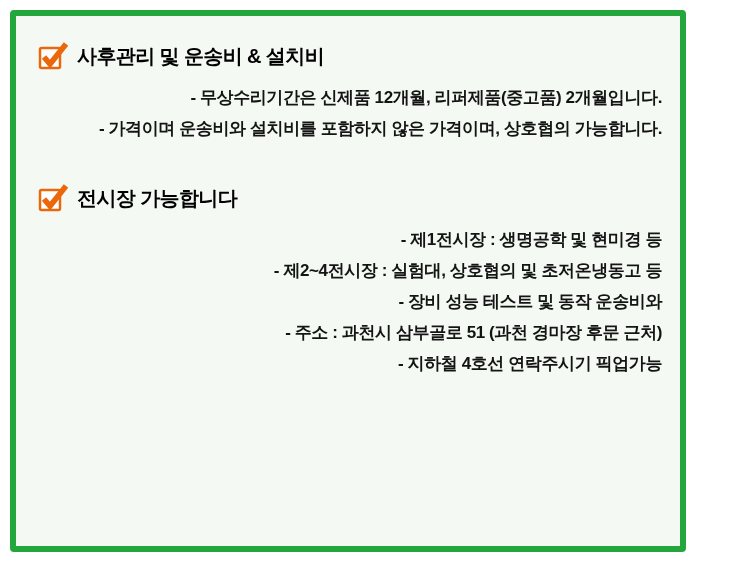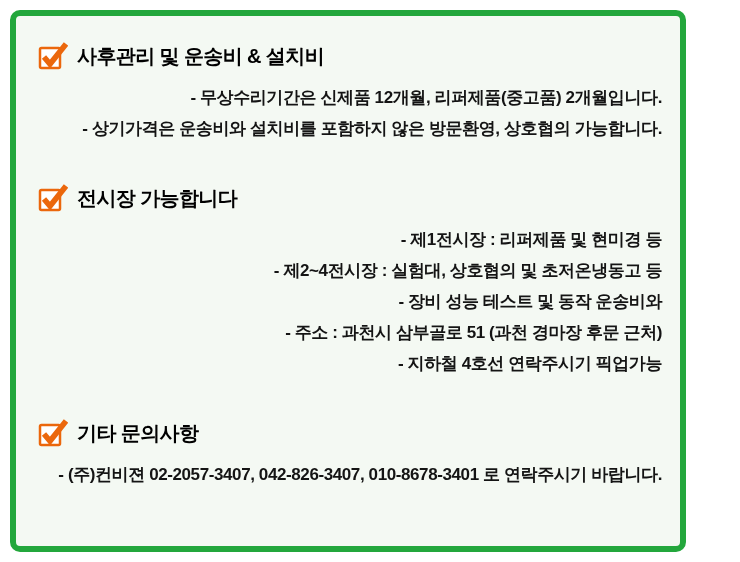--- a/index.html
+++ b/index.html
@@ -14,21 +14,21 @@
     width: 740px; height: 562px;
     background: #ffffff;
     font-family: "Liberation Sans", "DejaVu Sans", sans-serif;
     overflow: hidden;
   }
   .panel {
     position: absolute;
     left: 10px; top: 10px;
     width: 676px; height: 542px;
     border: 6px solid var(--green);
-    border-radius: 10px;
+    border-radius: 4px;
     background: var(--panel-bg);
     padding: 26px 18px 0 22px;
   }
   .section { margin-bottom: 40px; }
   .section-header {
     display: flex;
     align-items: center;
     gap: 9px;
     height: 28px;
     margin-bottom: 12px;
@@ -72,51 +72,37 @@
       <span class="check-icon">
         <svg viewBox="0 0 30 28" width="30" height="28">
           <rect x="2" y="6" width="20" height="20" rx="1.5"></rect>
           <path d="M6 15 L12 22 L28 2"></path>
         </svg>
       </span>
       <span class="section-title">사후관리 및 운송비 &amp; 설치비</span>
     </div>
     <div class="items">
       <div class="item">- 무상수리기간은 신제품 12개월, 리퍼제품(중고품) 2개월입니다.</div>
-      <div class="item">- 상기가격은 운송비와 설치비를 포함하지 않은 방문환영, 상호협의 가능합니다.</div>
+      <div class="item">- 가격이며 운송비와 설치비를 포함하지 않은 가격이며, 상호협의 가능합니다.</div>
     </div>
   </div>
 
   <div class="section">
     <div class="section-header">
       <span class="check-icon">
         <svg viewBox="0 0 30 28" width="30" height="28">
           <rect x="2" y="6" width="20" height="20" rx="1.5"></rect>
           <path d="M6 15 L12 22 L28 2"></path>
         </svg>
       </span>
       <span class="section-title">전시장 가능합니다</span>
     </div>
     <div class="items">
-      <div class="item">- 제1전시장 : 리퍼제품 및 현미경 등</div>
+      <div class="item">- 제1전시장 : 생명공학 및 현미경 등</div>
       <div class="item">- 제2~4전시장 : 실험대, 상호협의 및 초저온냉동고 등</div>
       <div class="item">- 장비 성능 테스트 및 동작 운송비와</div>
       <div class="item">- 주소 : 과천시 삼부골로 51 (과천 경마장 후문 근처)</div>
       <div class="item">- 지하철 4호선 연락주시기 픽업가능</div>
     </div>
   </div>
 
-  <div class="section">
-    <div class="section-header">
-      <span class="check-icon">
-        <svg viewBox="0 0 30 28" width="30" height="28">
-          <rect x="2" y="6" width="20" height="20" rx="1.5"></rect>
-          <path d="M6 15 L12 22 L28 2"></path>
-        </svg>
-      </span>
-      <span class="section-title">기타 문의사항</span>
-    </div>
-    <div class="items">
-      <div class="item">- (주)컨비젼 02-2057-3407, 042-826-3407, 010-8678-3401 로 연락주시기 바랍니다.</div>
-    </div>
-  </div>
 
 </div>
 
 </body></html>

